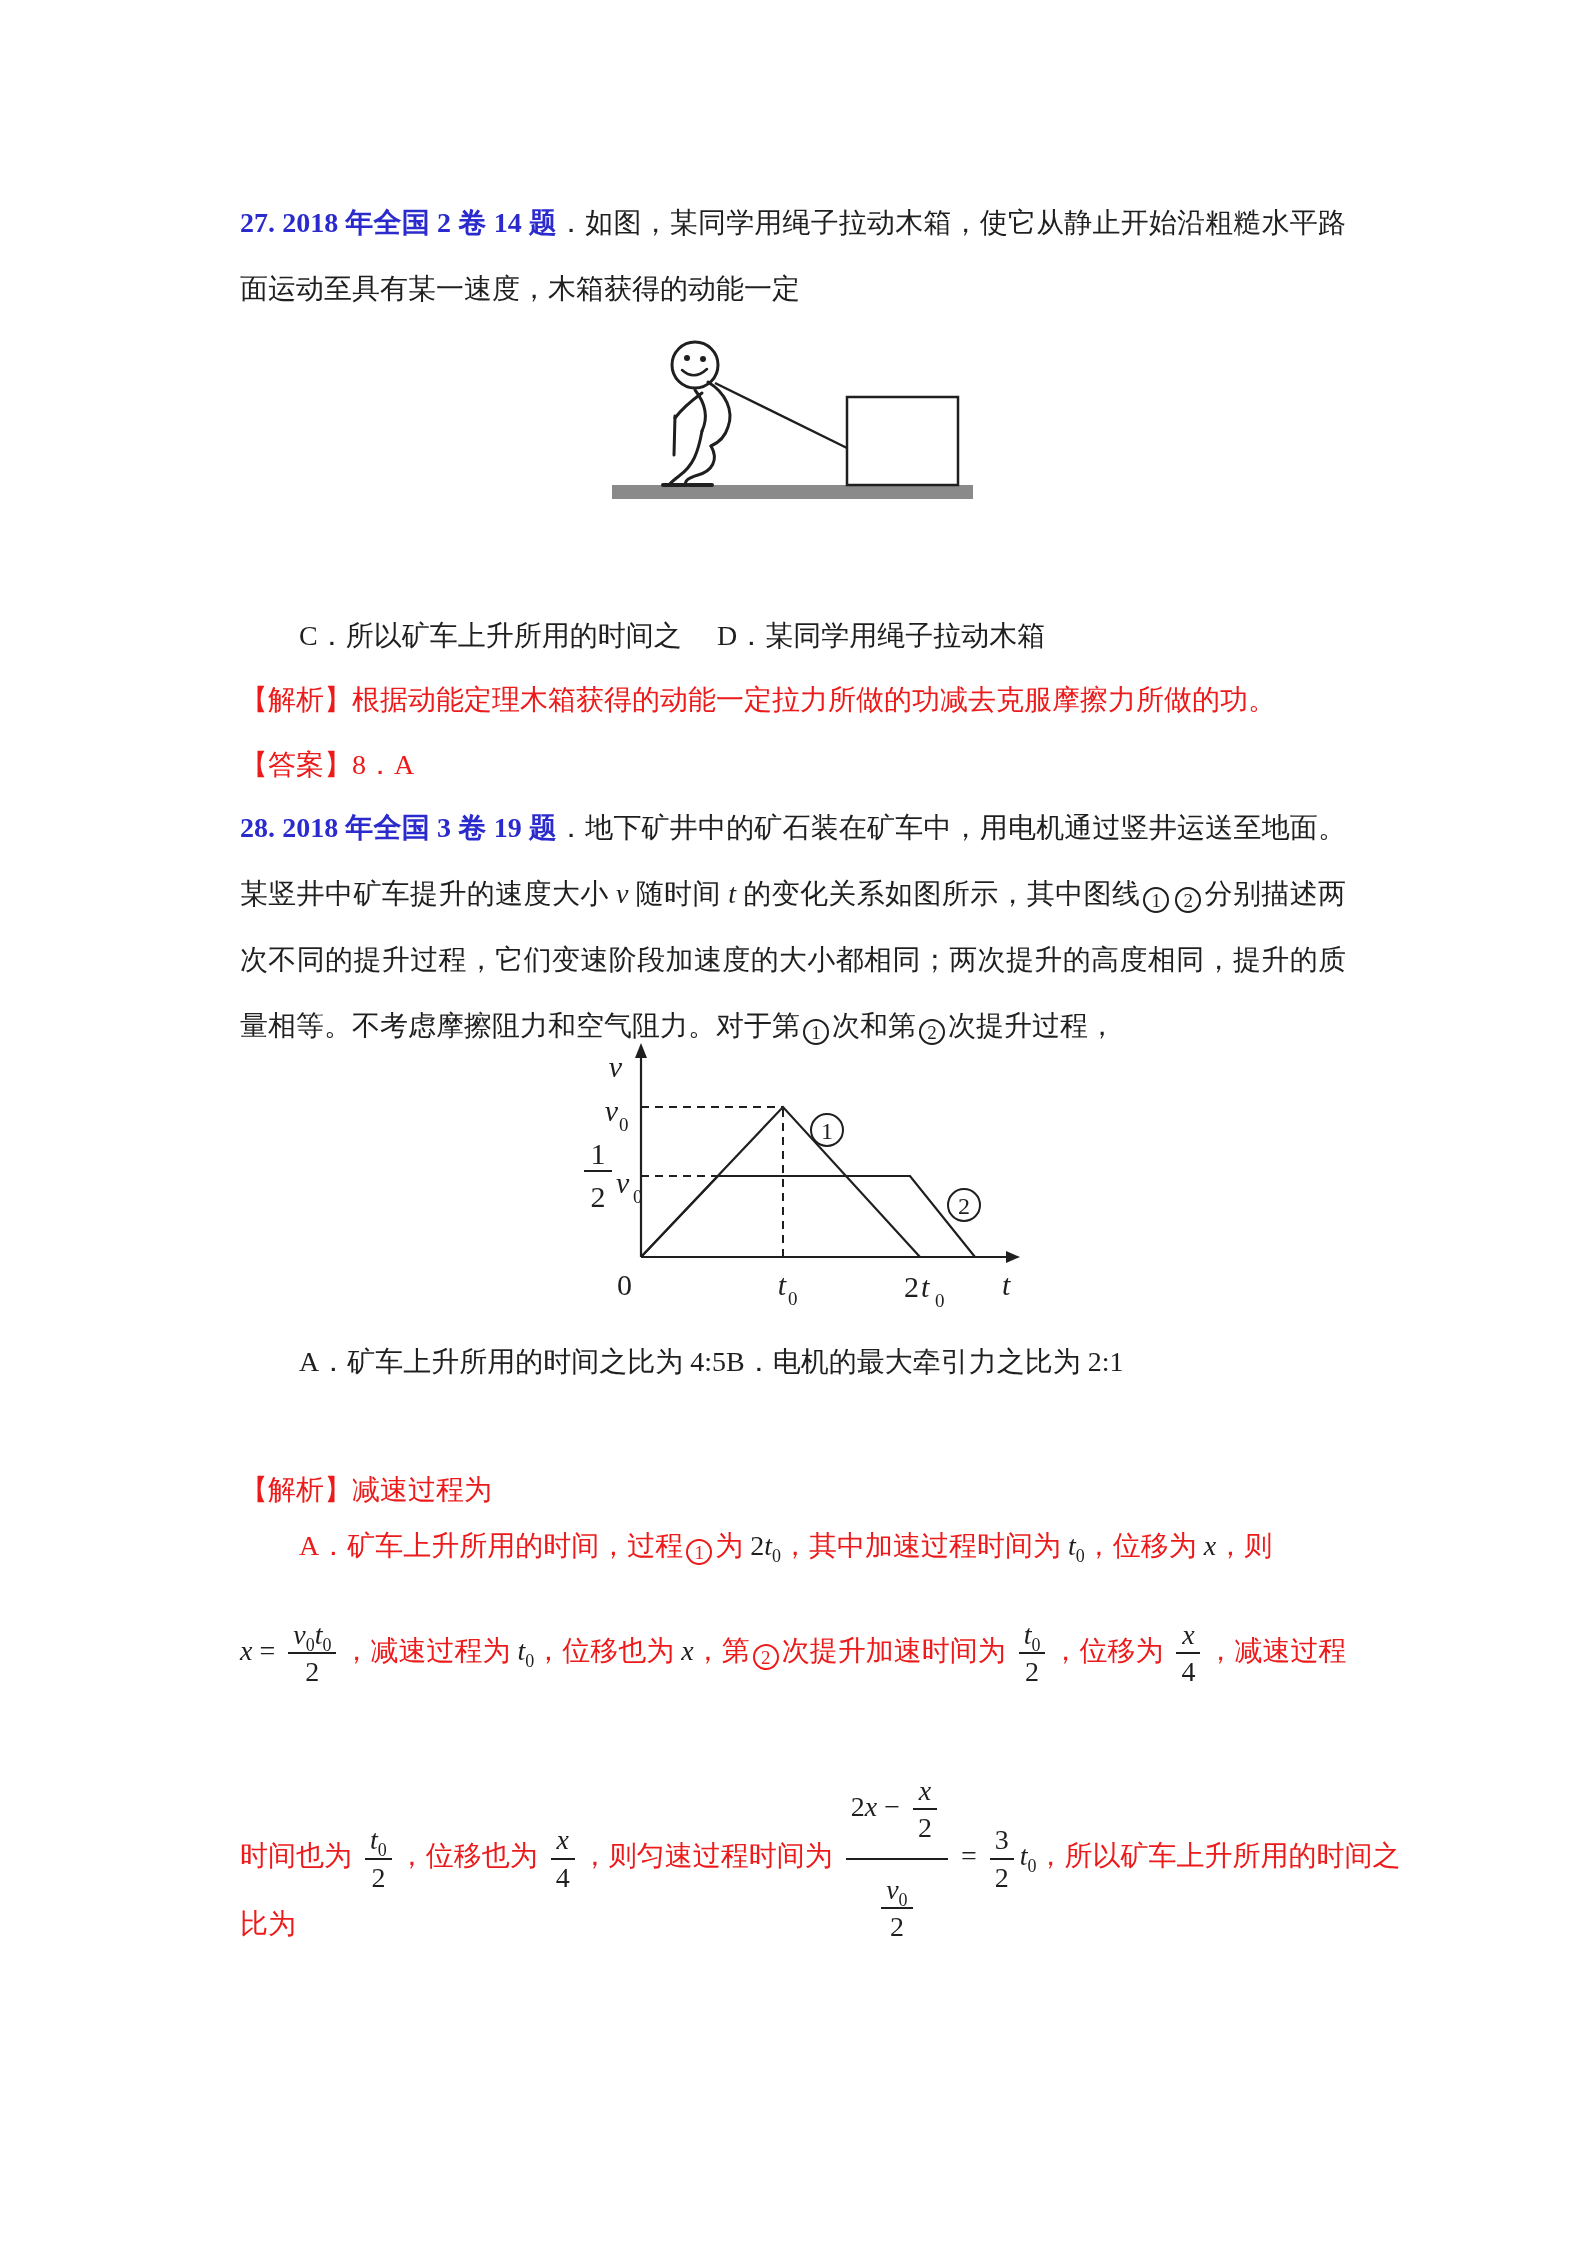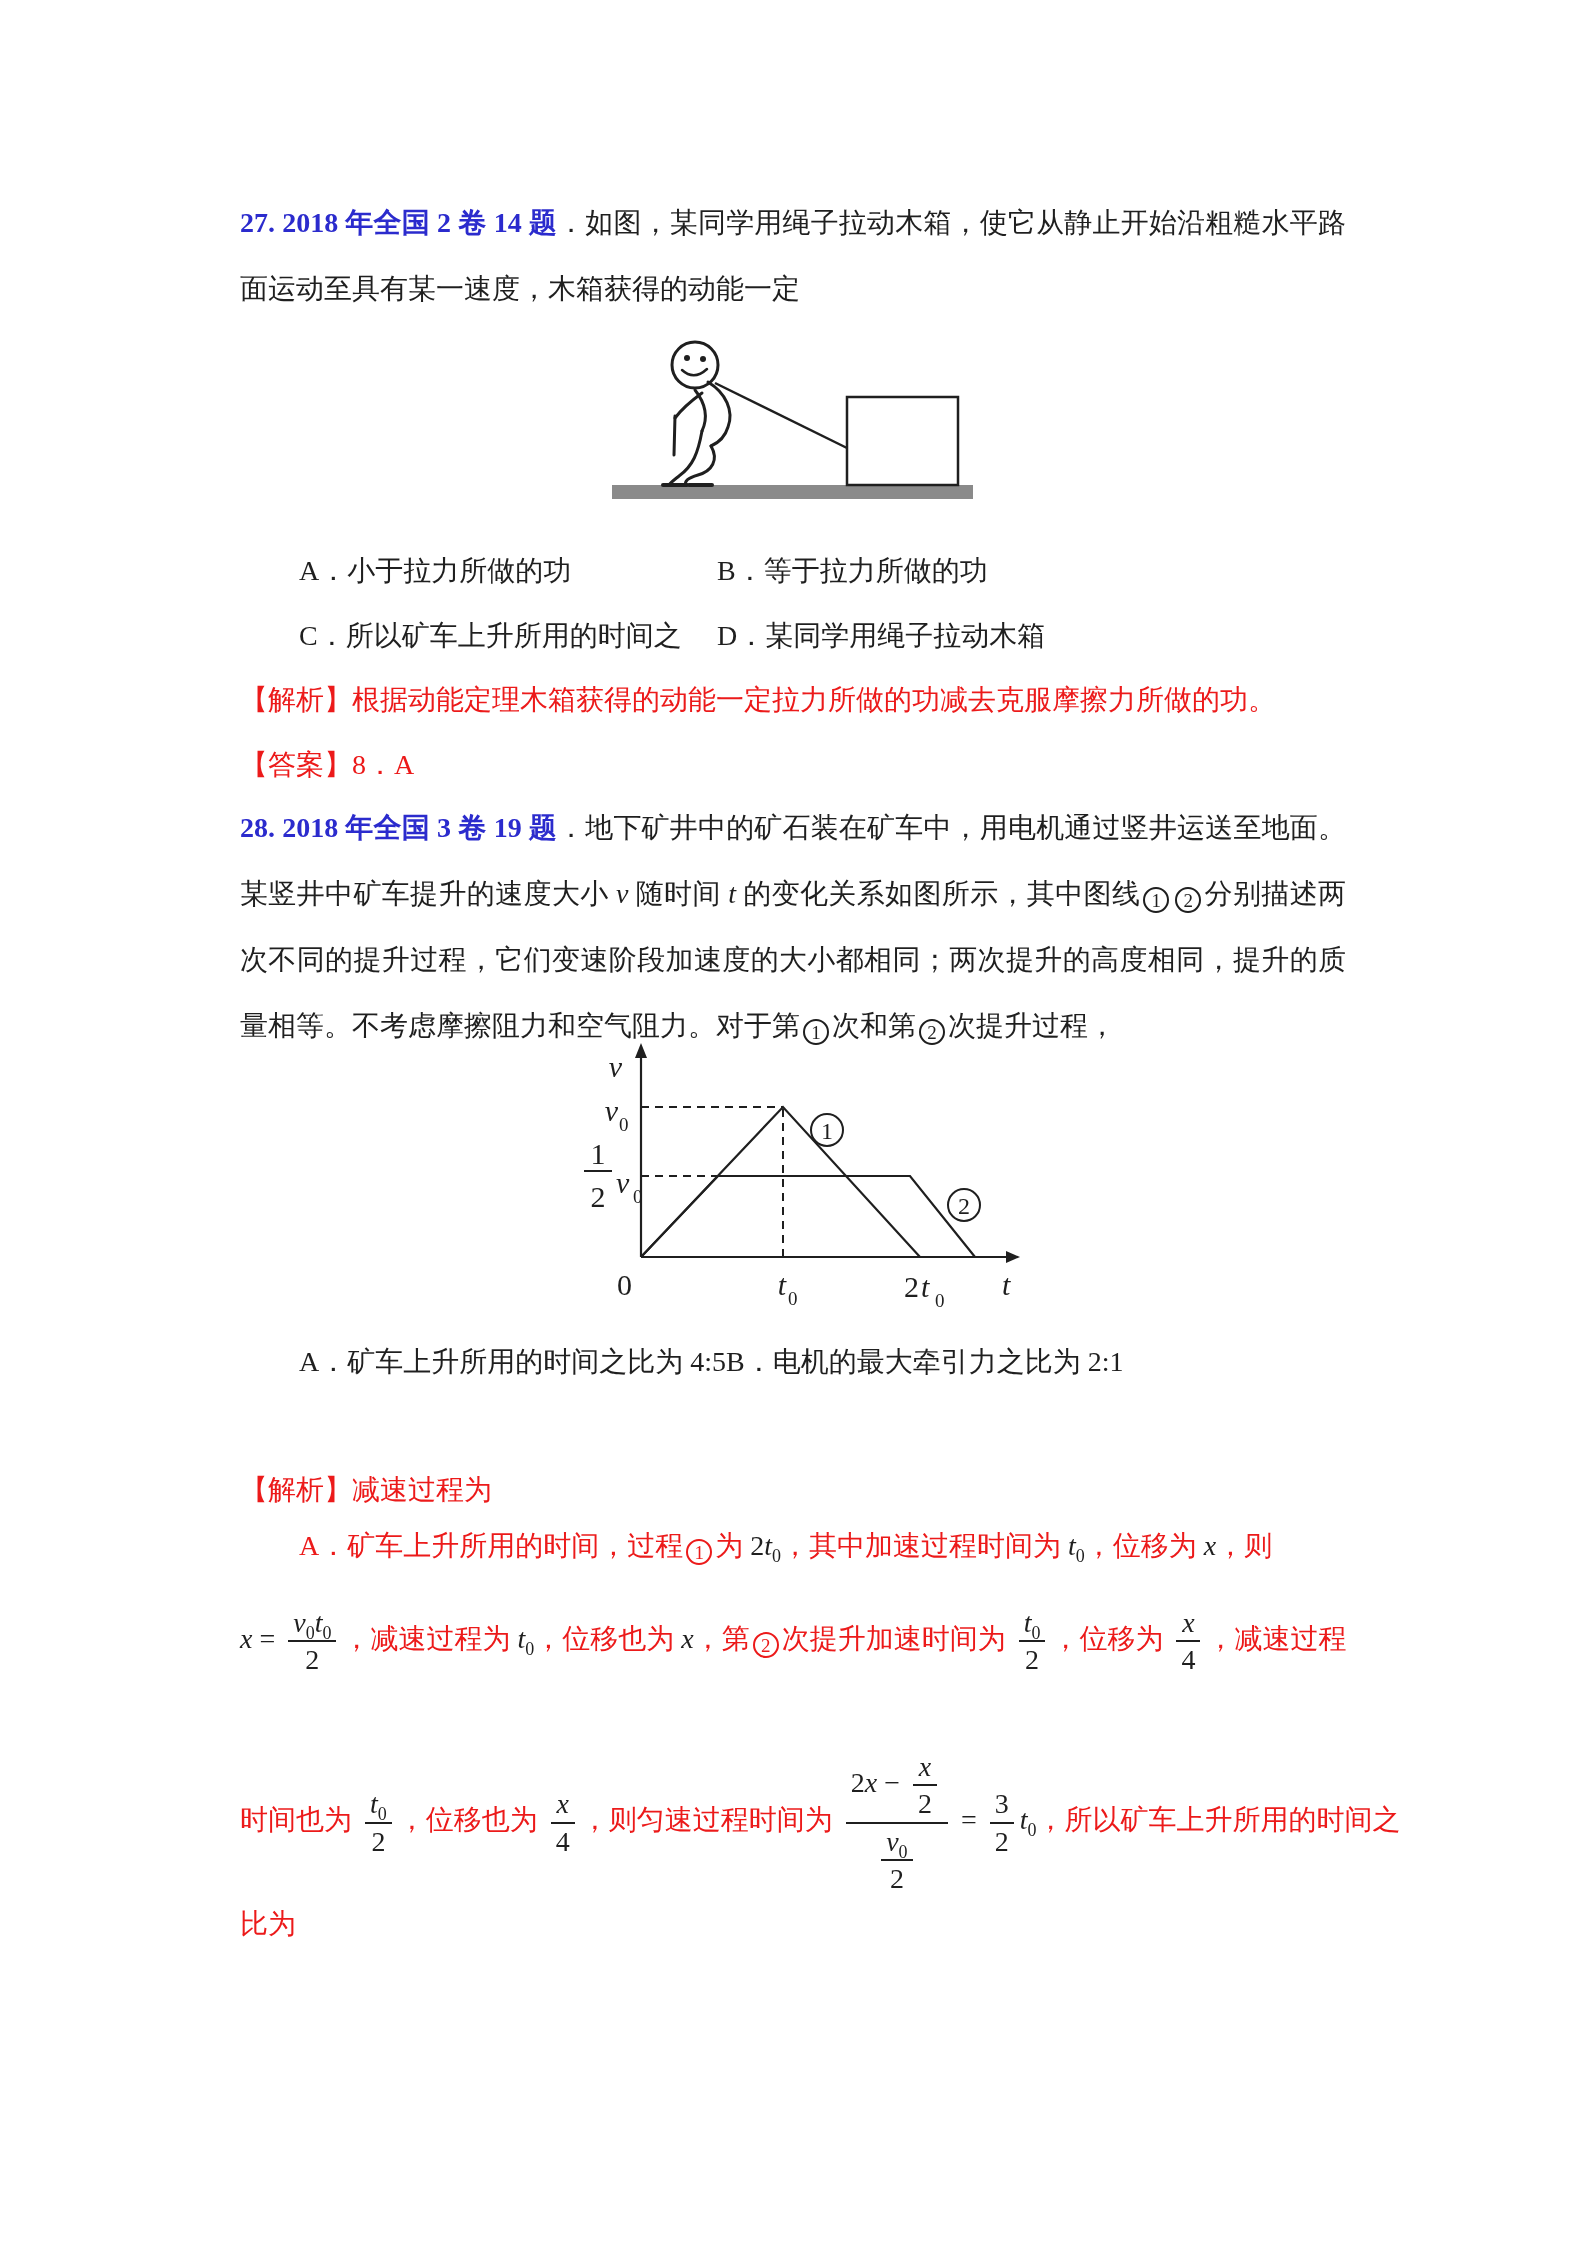--- a/index.html
+++ b/index.html
@@ -26,21 +26,21 @@
   .line{line-height:44px;white-space:nowrap;}
   .mathline{white-space:nowrap;line-height:1.25;}
   .opt-col{display:inline-block;width:418px;}
   .mi{font-style:italic;}
   .msub{font-size:18px;font-style:normal;line-height:0;}
   .circ{
     display:inline-block;width:26px;height:26px;line-height:24px;
     border:2px solid currentColor;border-radius:50%;text-align:center;
     font-size:19px;font-style:normal;vertical-align:-4px;margin:0 3px;
   }
-  .frac{display:inline-block;vertical-align:middle;text-align:center;margin:0 6px;line-height:1.05;}
+  .frac{display:inline-block;vertical-align:middle;text-align:center;margin:12px 6px;line-height:1.05;}
   .fn{display:block;padding:0 5px 3px;}
   .fd{display:block;border-top:2px solid currentColor;padding:3px 5px 0;}
   svg text{font-family:"Liberation Serif","DejaVu Serif",serif;fill:var(--ink);}
 </style>
 </head>
 <body>
 
 <div class="page">
   <div class="content">
 
@@ -59,23 +59,20 @@
         <path d="M 110,65 C 121,79 123,93 117,106"></path>
         <path d="M 117,68 C 106,76 96,85 90,93"></path>
         <path d="M 90,91 L 89,130"></path>
         <path d="M 126,121 C 134,135 127,146 113,150 C 103,153 99,156 101,160"></path>
         <path d="M 117,106 C 113,128 108,141 94,151 C 89,155 85,158 84,160"></path>
         <path d="M 78,160 L 102,160" stroke-width="4"></path>
         <path d="M 104,160 L 127,160" stroke-width="4"></path>
       </g>
     </svg>
 
-    <div class="abs line" style="top:549px;left:59px">
-      <span class="opt-col">A．小于拉力所做的功</span><span>B．等于拉力所做的功</span>
-    </div>
     <div class="abs line" style="top:614px;left:59px">
       <span class="opt-col">C．所以矿车上升所用的时间之</span><span>D．某同学用绳子拉动木箱</span>
     </div>
 
     <p class="abs line red" style="top:678px"><span>【解析】</span><span>根据动能定理木箱获得的动能一定拉力所做的功减去克服摩擦力所做的功。</span></p>
     <p class="abs line red" style="top:743px"><span>【答案】</span><span>8．A</span></p>
 
     <p class="abs para" style="top:795px"><span class="tx blue bold">28. 2018 年全国 3 卷 19 题</span><span class="tx">．地下矿井中的矿石装在矿车中，用电机通过竖井运送至地面。某竖井中矿车提升的速度大小 </span><span class="mi">v</span><span class="tx"> 随时间 </span><span class="mi">t</span><span class="tx"> 的变化关系如图所示，其中图线</span><span class="circ">1</span><span class="circ">2</span><span class="tx">分别描述两次不同的提升过程，它们变速阶段加速度的大小都相同；两次提升的高度相同，提升的质量相等。不考虑摩擦阻力和空气阻力。对于第</span><span class="circ">1</span><span class="tx">次和第</span><span class="circ">2</span><span class="tx">次提升过程，</span></p>
 
     <svg class="abs" style="top:1035px;left:320px" width="480" height="280" viewBox="0 0 480 280" font-size="30">

